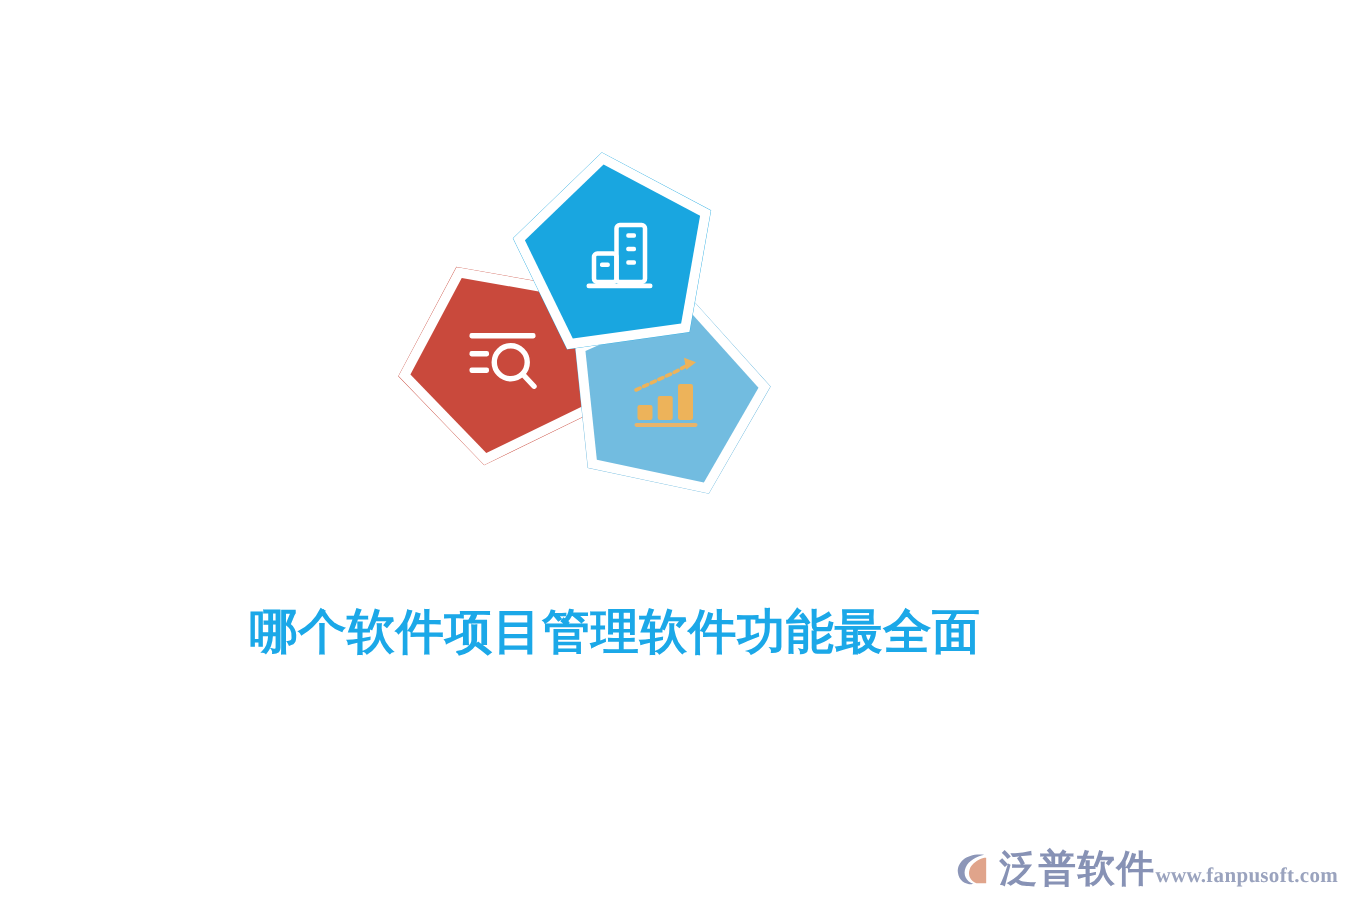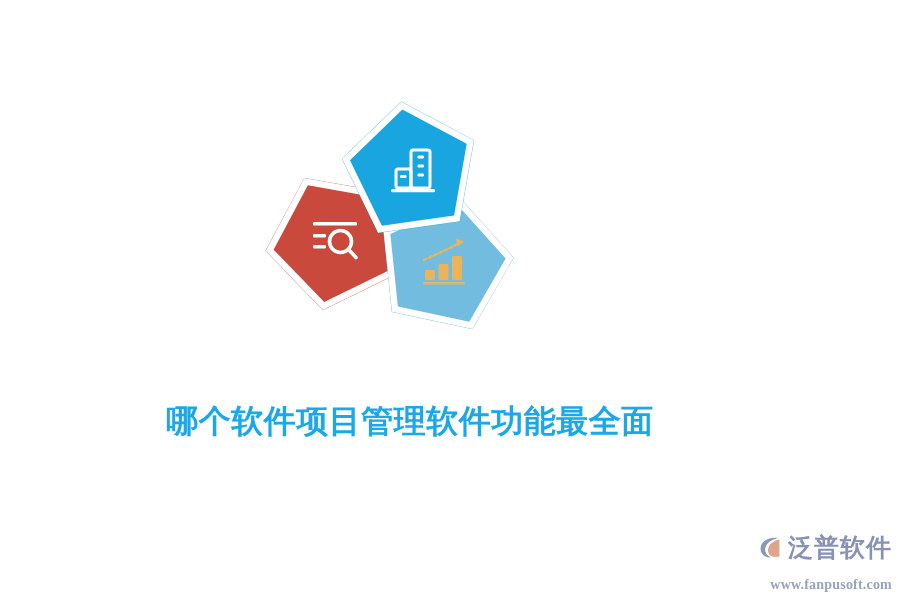--- a/index.html
+++ b/index.html
@@ -52,21 +52,21 @@
     color: #1BA8E8;
     white-space: nowrap;
   }
 
   
   .brand {
     position: absolute;
     right: 8px;
     bottom: 8px;
     display: flex;
-    flex-direction: column;
+    flex-direction: row;
     align-items: flex-end;
     line-height: 1;
   }
   .brand-top {
     display: flex;
     align-items: center;
     gap: 4px;
   }
   .brand-mark {
     width: 26px;

